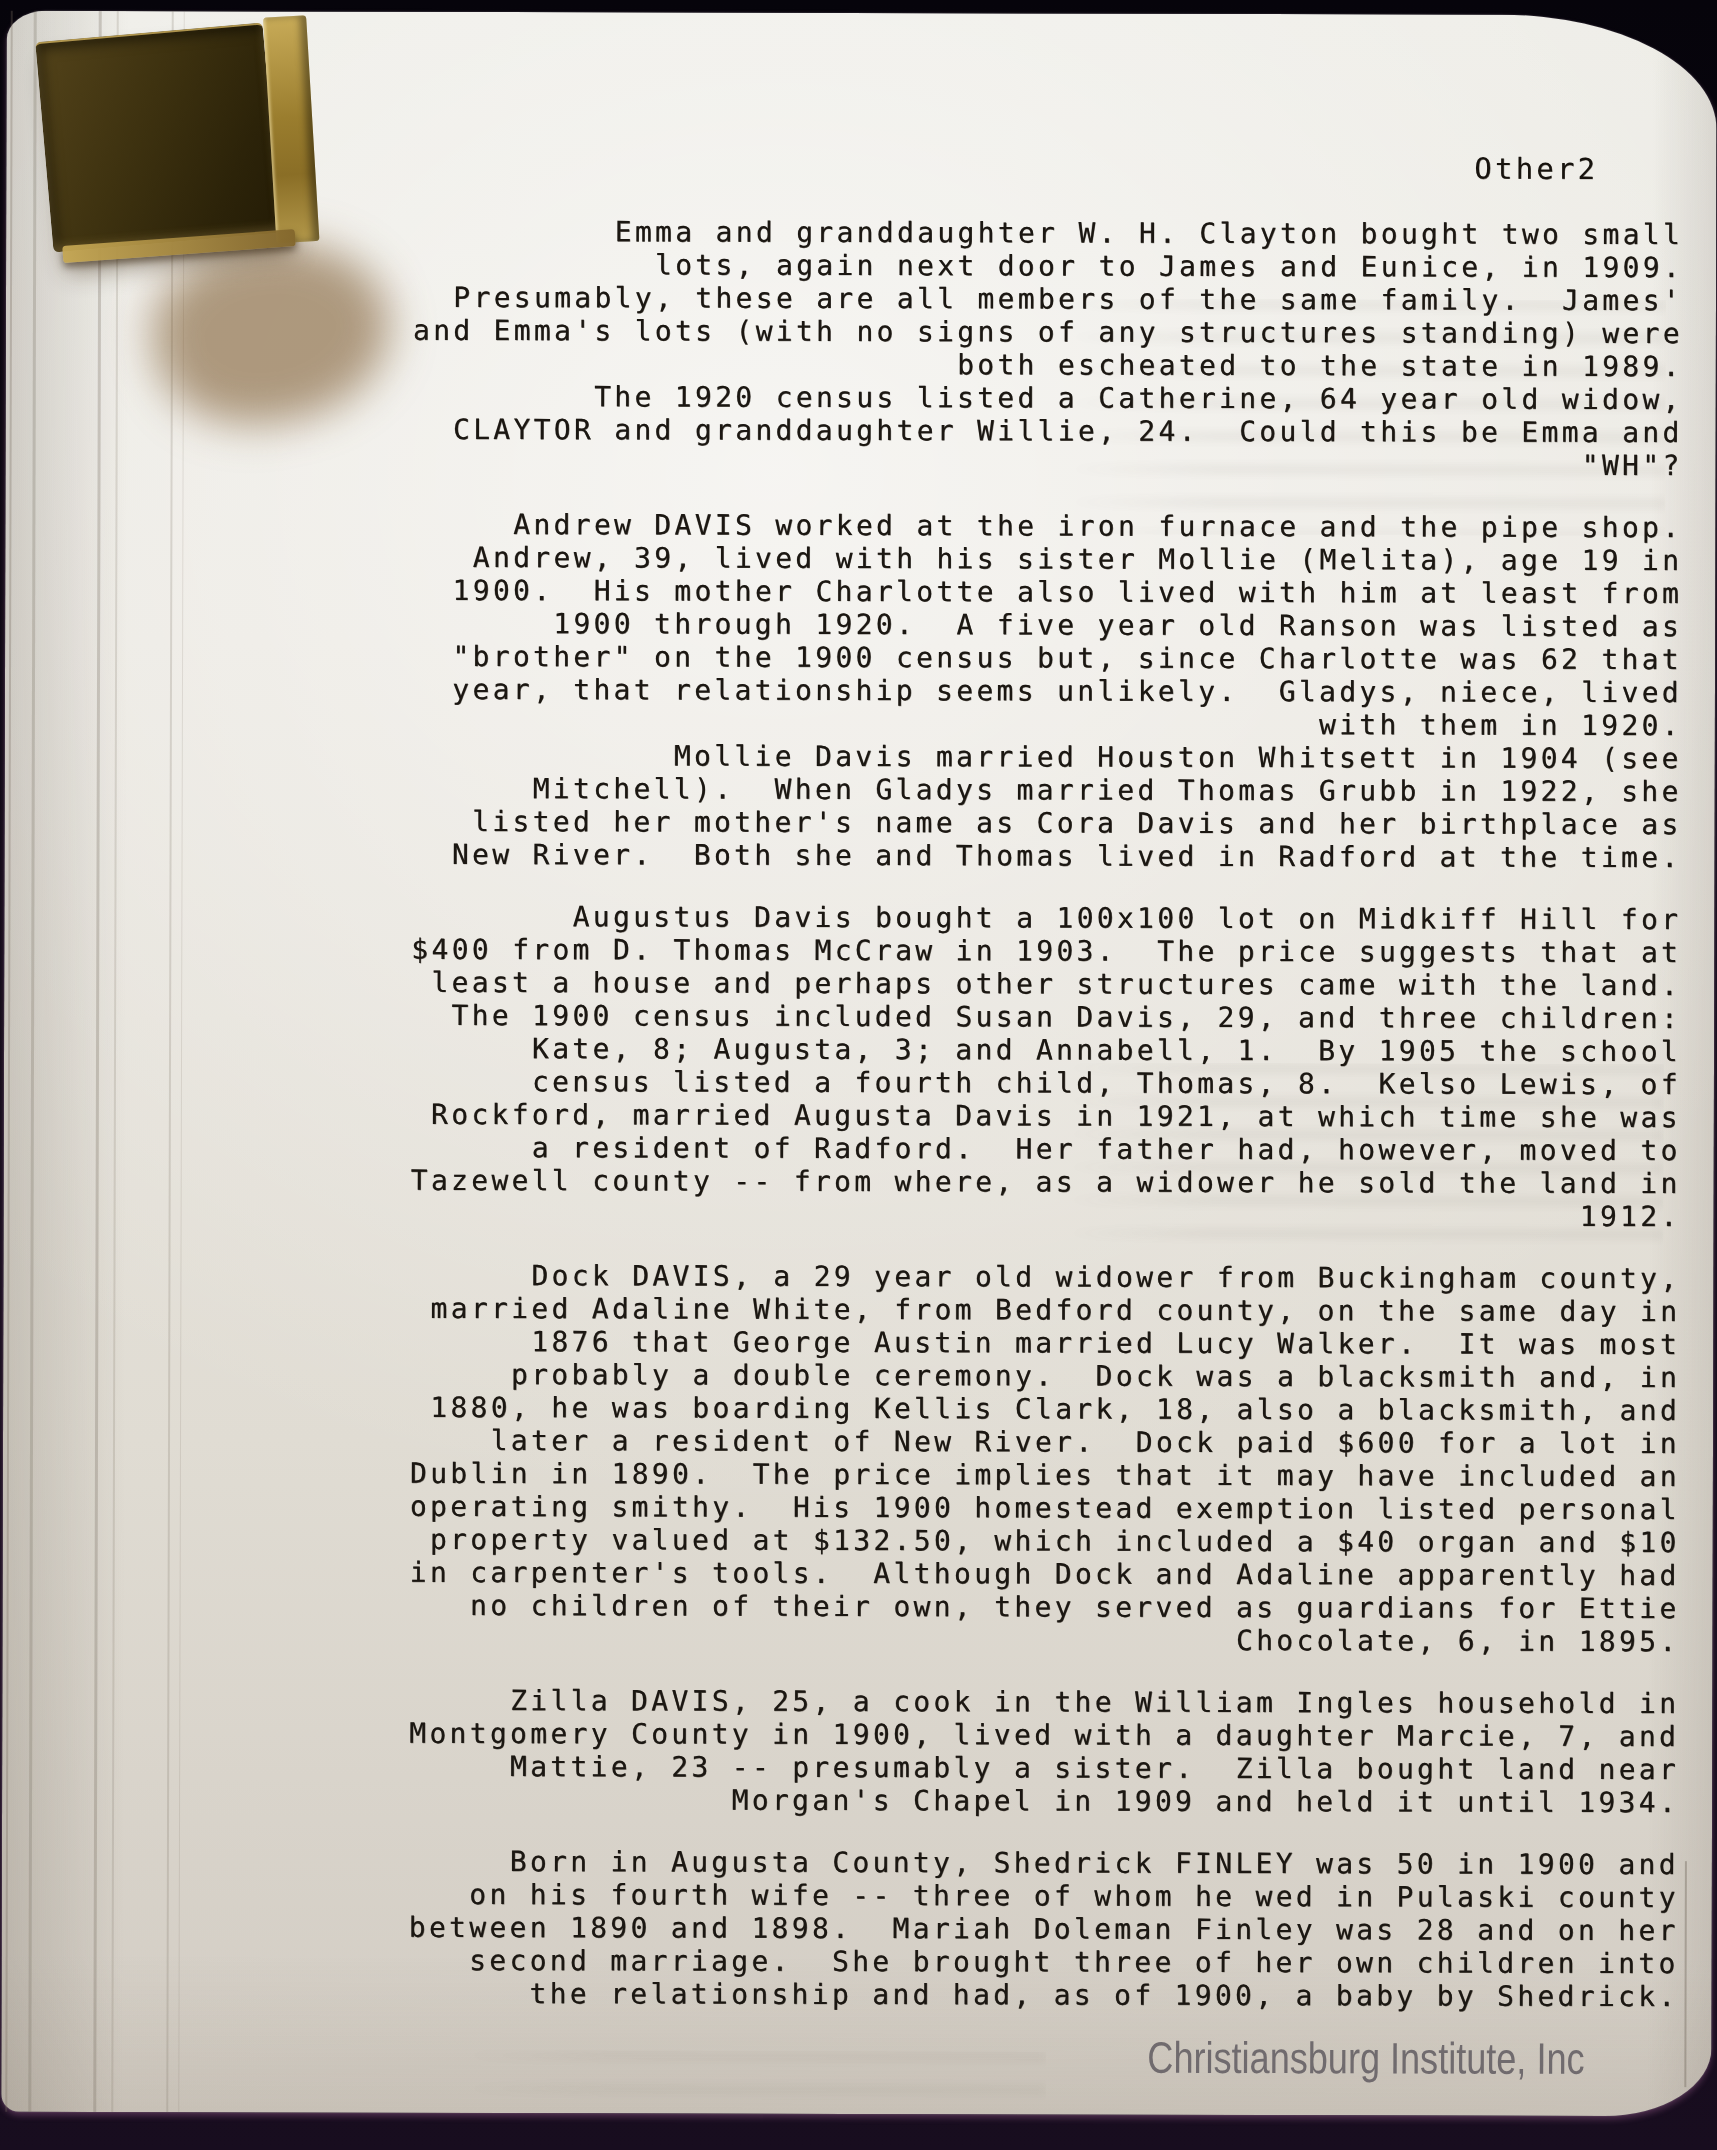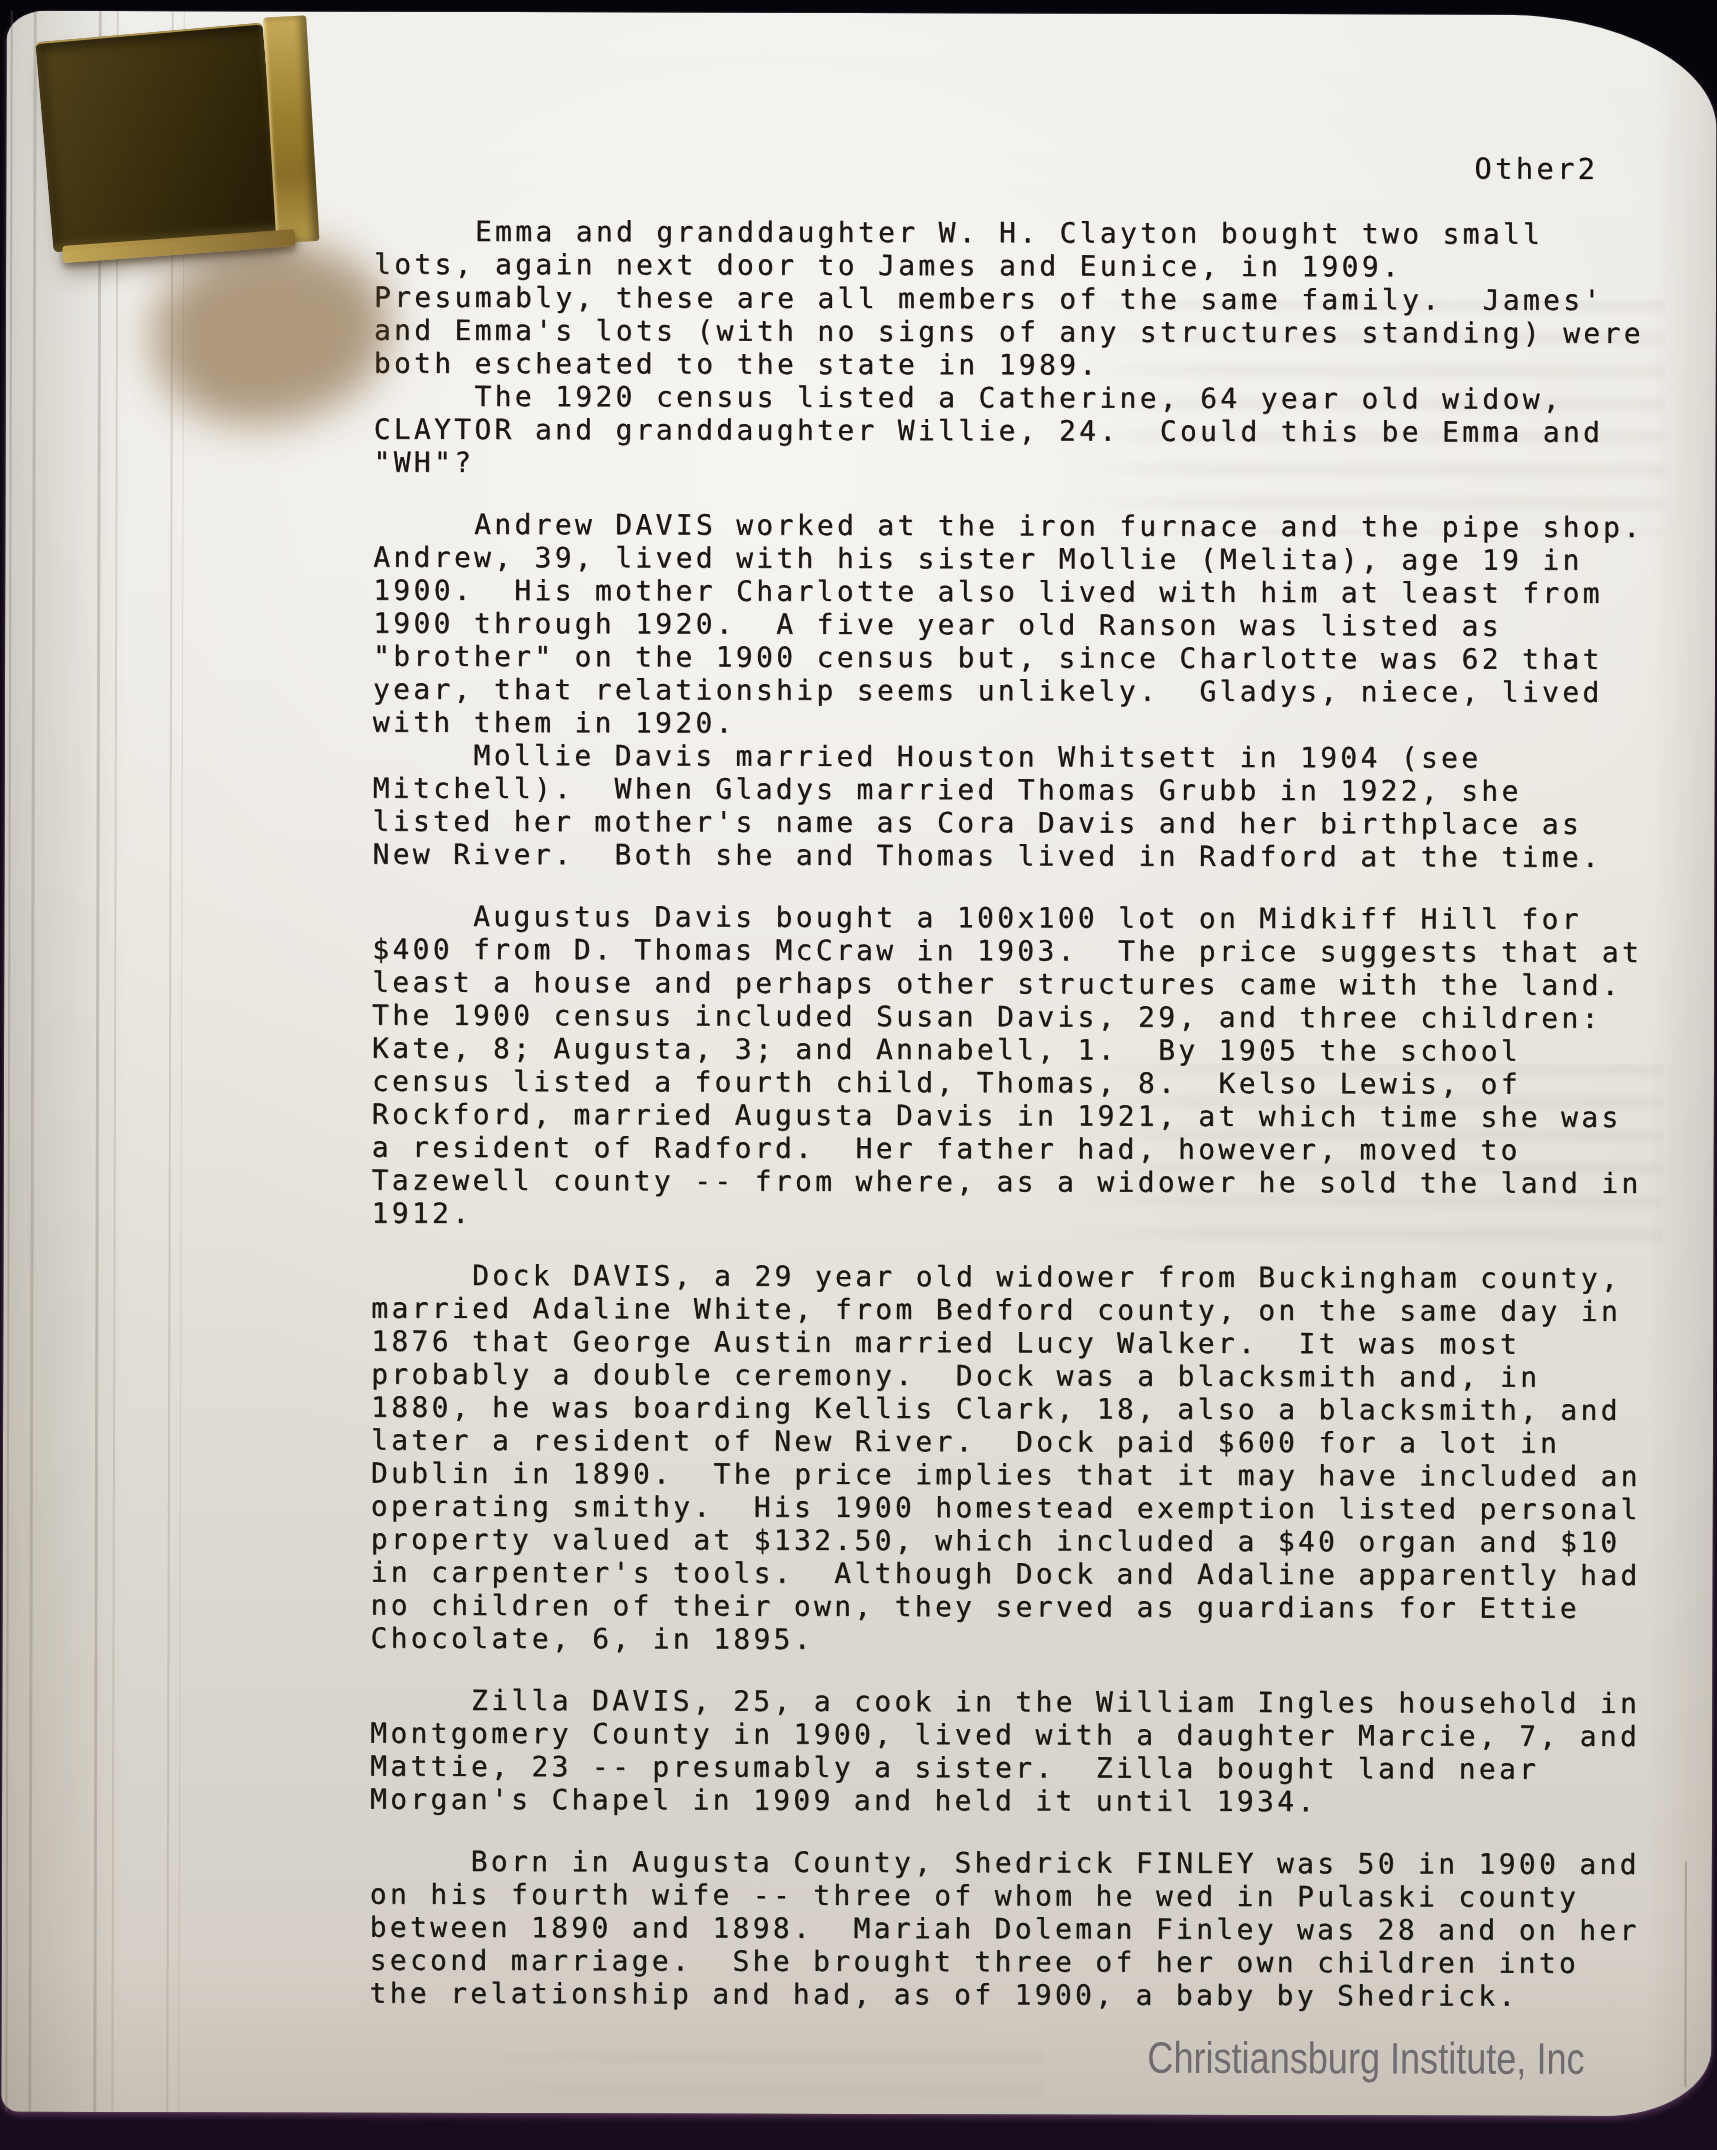--- a/index.html
+++ b/index.html
@@ -2,21 +2,21 @@
 <html style="font-size:11.4px"><head>
 <meta charset="utf-8">
 <style>
   html,body{margin:0;padding:0;}
   body{
     width:1717px;height:2151px;
     background:linear-gradient(180deg,#06040b 0%,#0e0814 40%,#180d1f 100%);
     font-family:"DejaVu Sans Mono", monospace;
     overflow:hidden;
   }
-  .scene{position:relative;width:1467px;height:2151px;}
+  .scene{position:relative;width:1467px;height:2151px;text-align:right;}
 
   
   .page{
     position:absolute;left:4.3px;top:13px;width:1710px;height:2101px;
     background:
       radial-gradient(130% 90% at 45% 22%, rgba(255,255,255,0.55) 0%, rgba(255,255,255,0) 55%),
       linear-gradient(180deg,#edece6 0%,#eae7e0 30%,#e0dcd3 68%,#d2ccc3 100%);
     border-top-left-radius:39px 29px;
     border-top-right-radius:215px 114px;
     border-bottom-right-radius:107px 68px;

